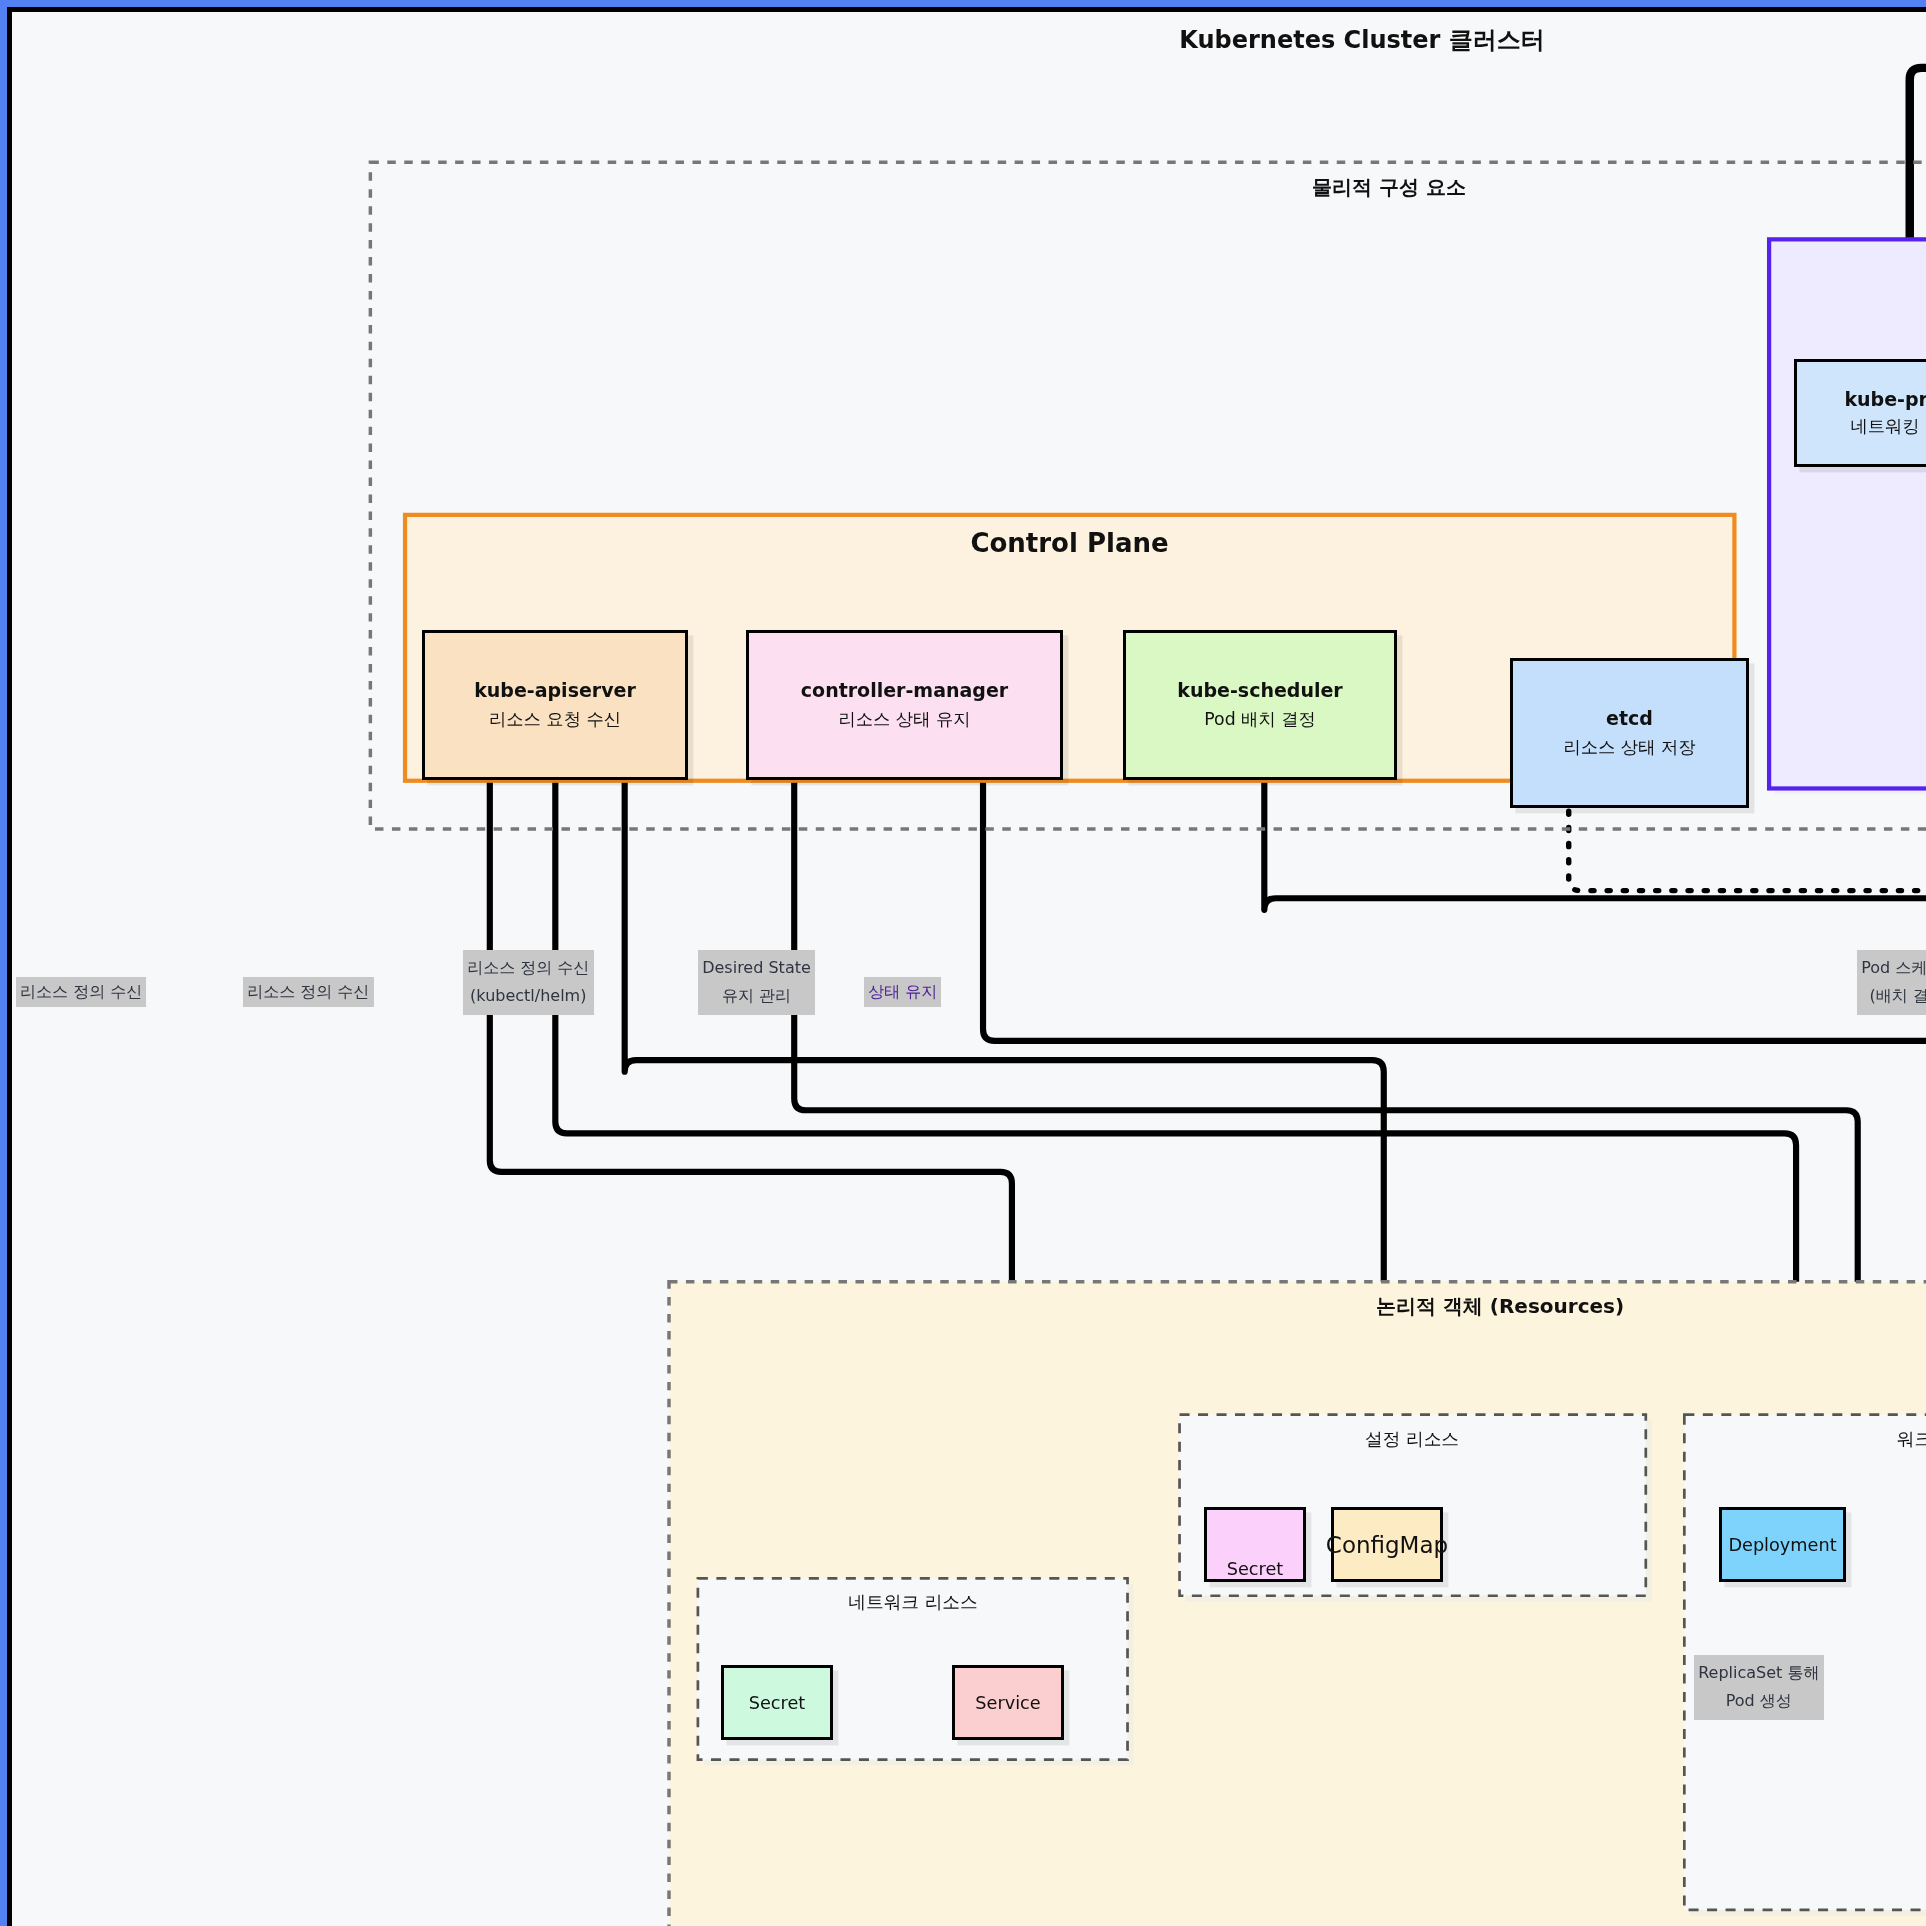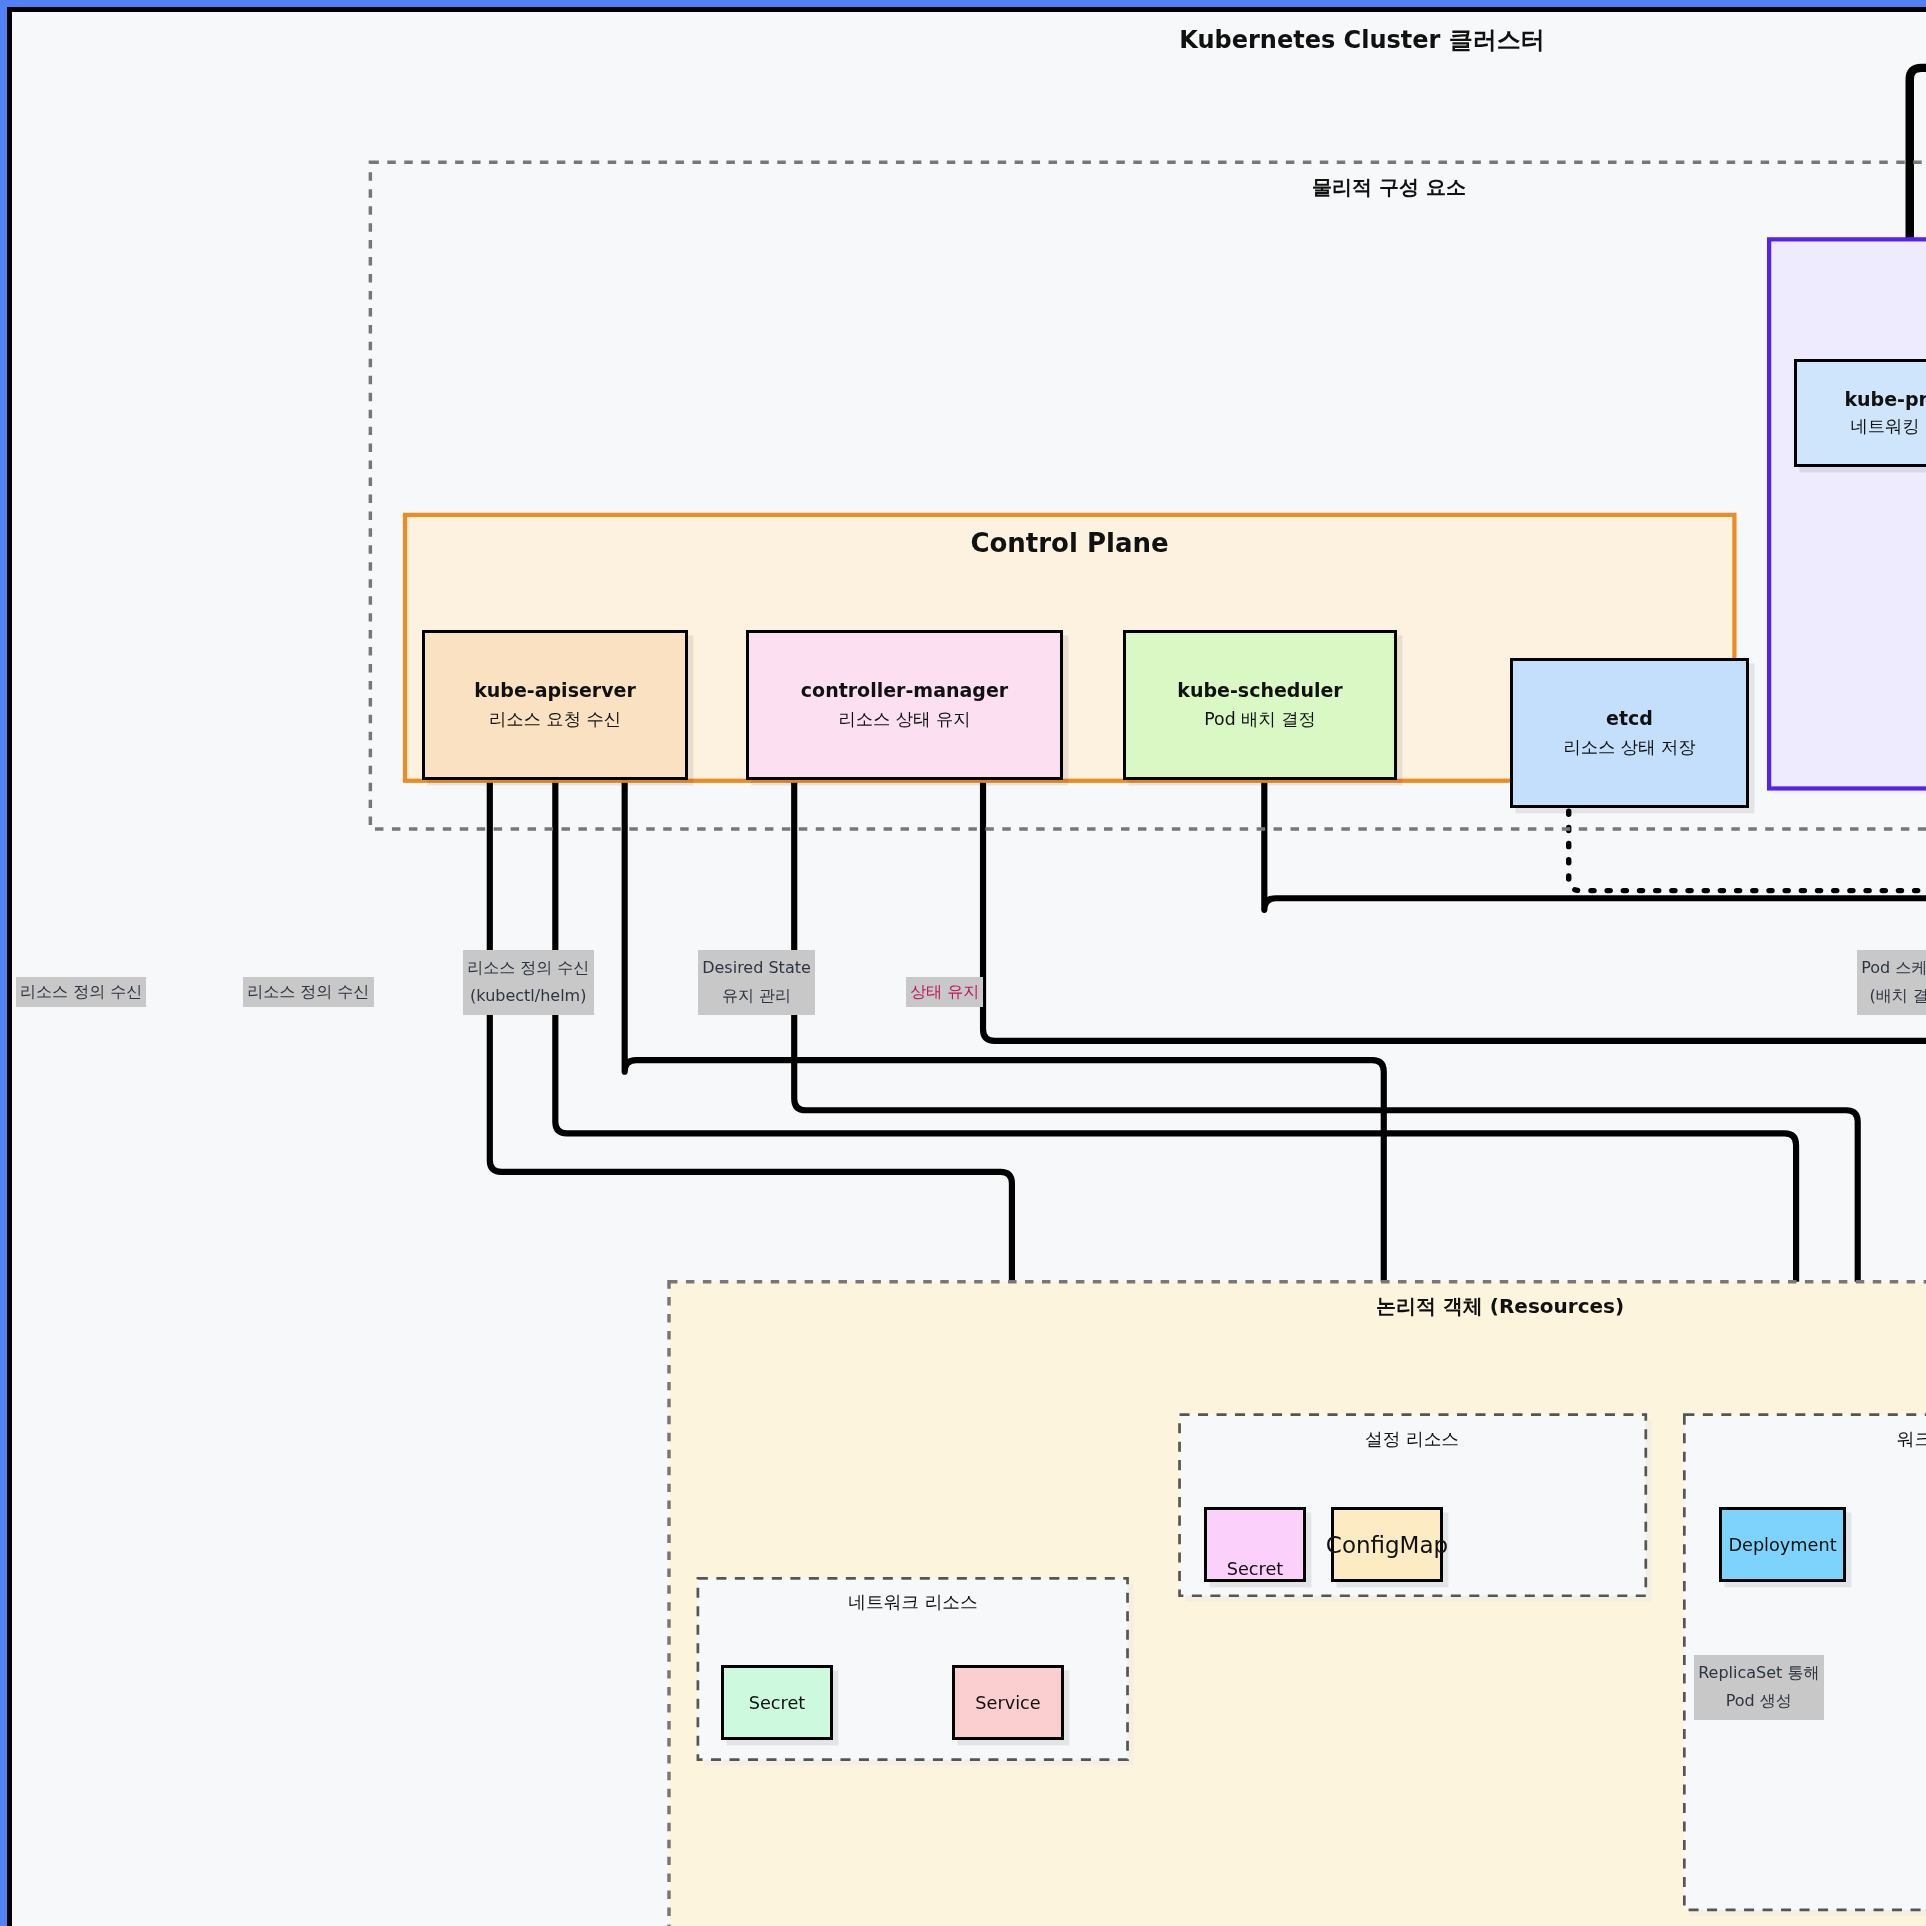--- a/index.html
+++ b/index.html
@@ -155,21 +155,21 @@
     <div style="position:absolute;left:451px;top:938px;background:#c8c8c8;color:#2e3440;font-size:16px;padding:3.5px 4.2px;line-height:1.8;text-align:center;">
       <div>리소스 정의 수신</div>
       <div>(kubectl/helm)</div>
     </div>
 
     <div style="position:absolute;left:686px;top:938px;background:#c8c8c8;color:#2e3440;font-size:16px;padding:3.5px 4.2px;line-height:1.8;text-align:center;">
       <div>Desired State</div>
       <div>유지 관리</div>
     </div>
 
-    <div style="position:absolute;left:894px;top:965px;background:#c8c8c8;color:#be185d;font-size:16px;padding:3.5px 4.2px;line-height:1.42;text-align:center;">
+    <div style="position:absolute;left:852px;top:965px;background:#c8c8c8;color:#4c1d95;font-size:16px;padding:3.5px 4.2px;line-height:1.42;text-align:center;">
       <div>상태 유지</div>
     </div>
 
     <div style="position:absolute;left:1845px;top:938px;background:#c8c8c8;color:#2e3440;font-size:16px;padding:3.5px 4.2px;line-height:1.8;text-align:center;">
       <div>Pod 스케줄링</div>
       <div>(배치 결정)</div>
     </div>
 
     <div style="position:absolute;left:1682px;top:1643px;background:#c8c8c8;color:#2e3440;font-size:16px;padding:3.5px 4.2px;line-height:1.8;text-align:center;">
       <div>ReplicaSet 통해</div>

